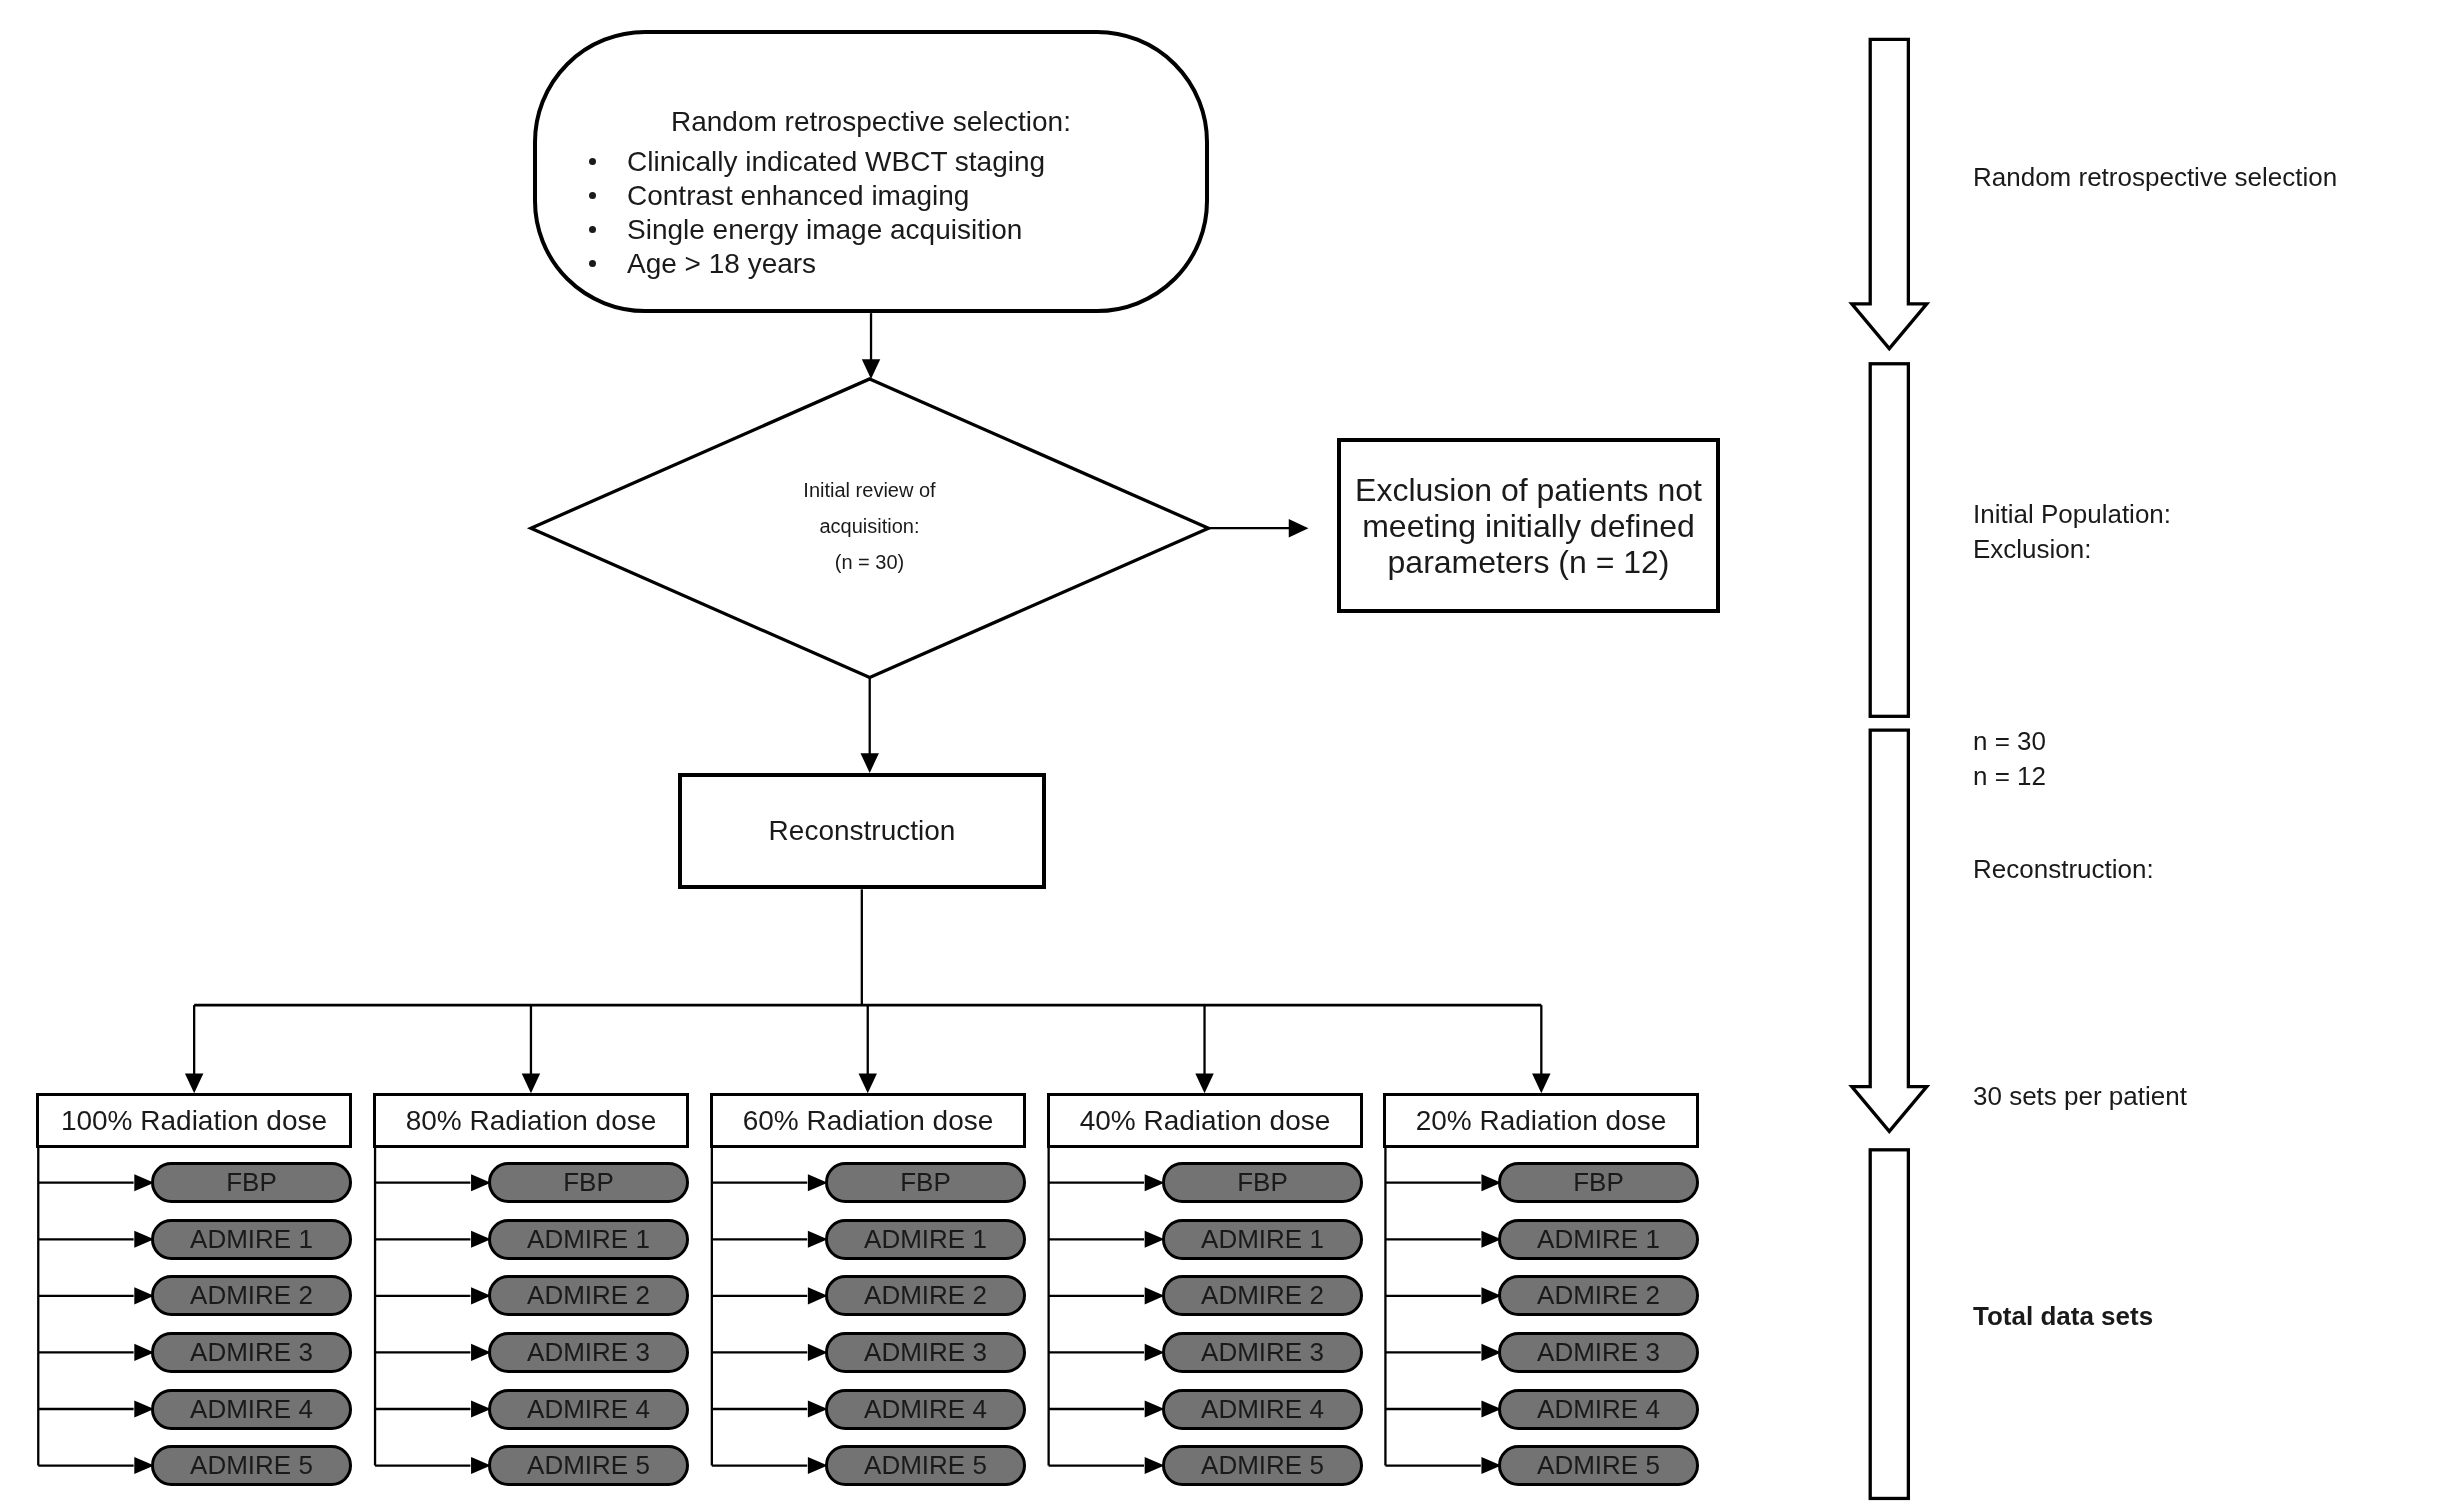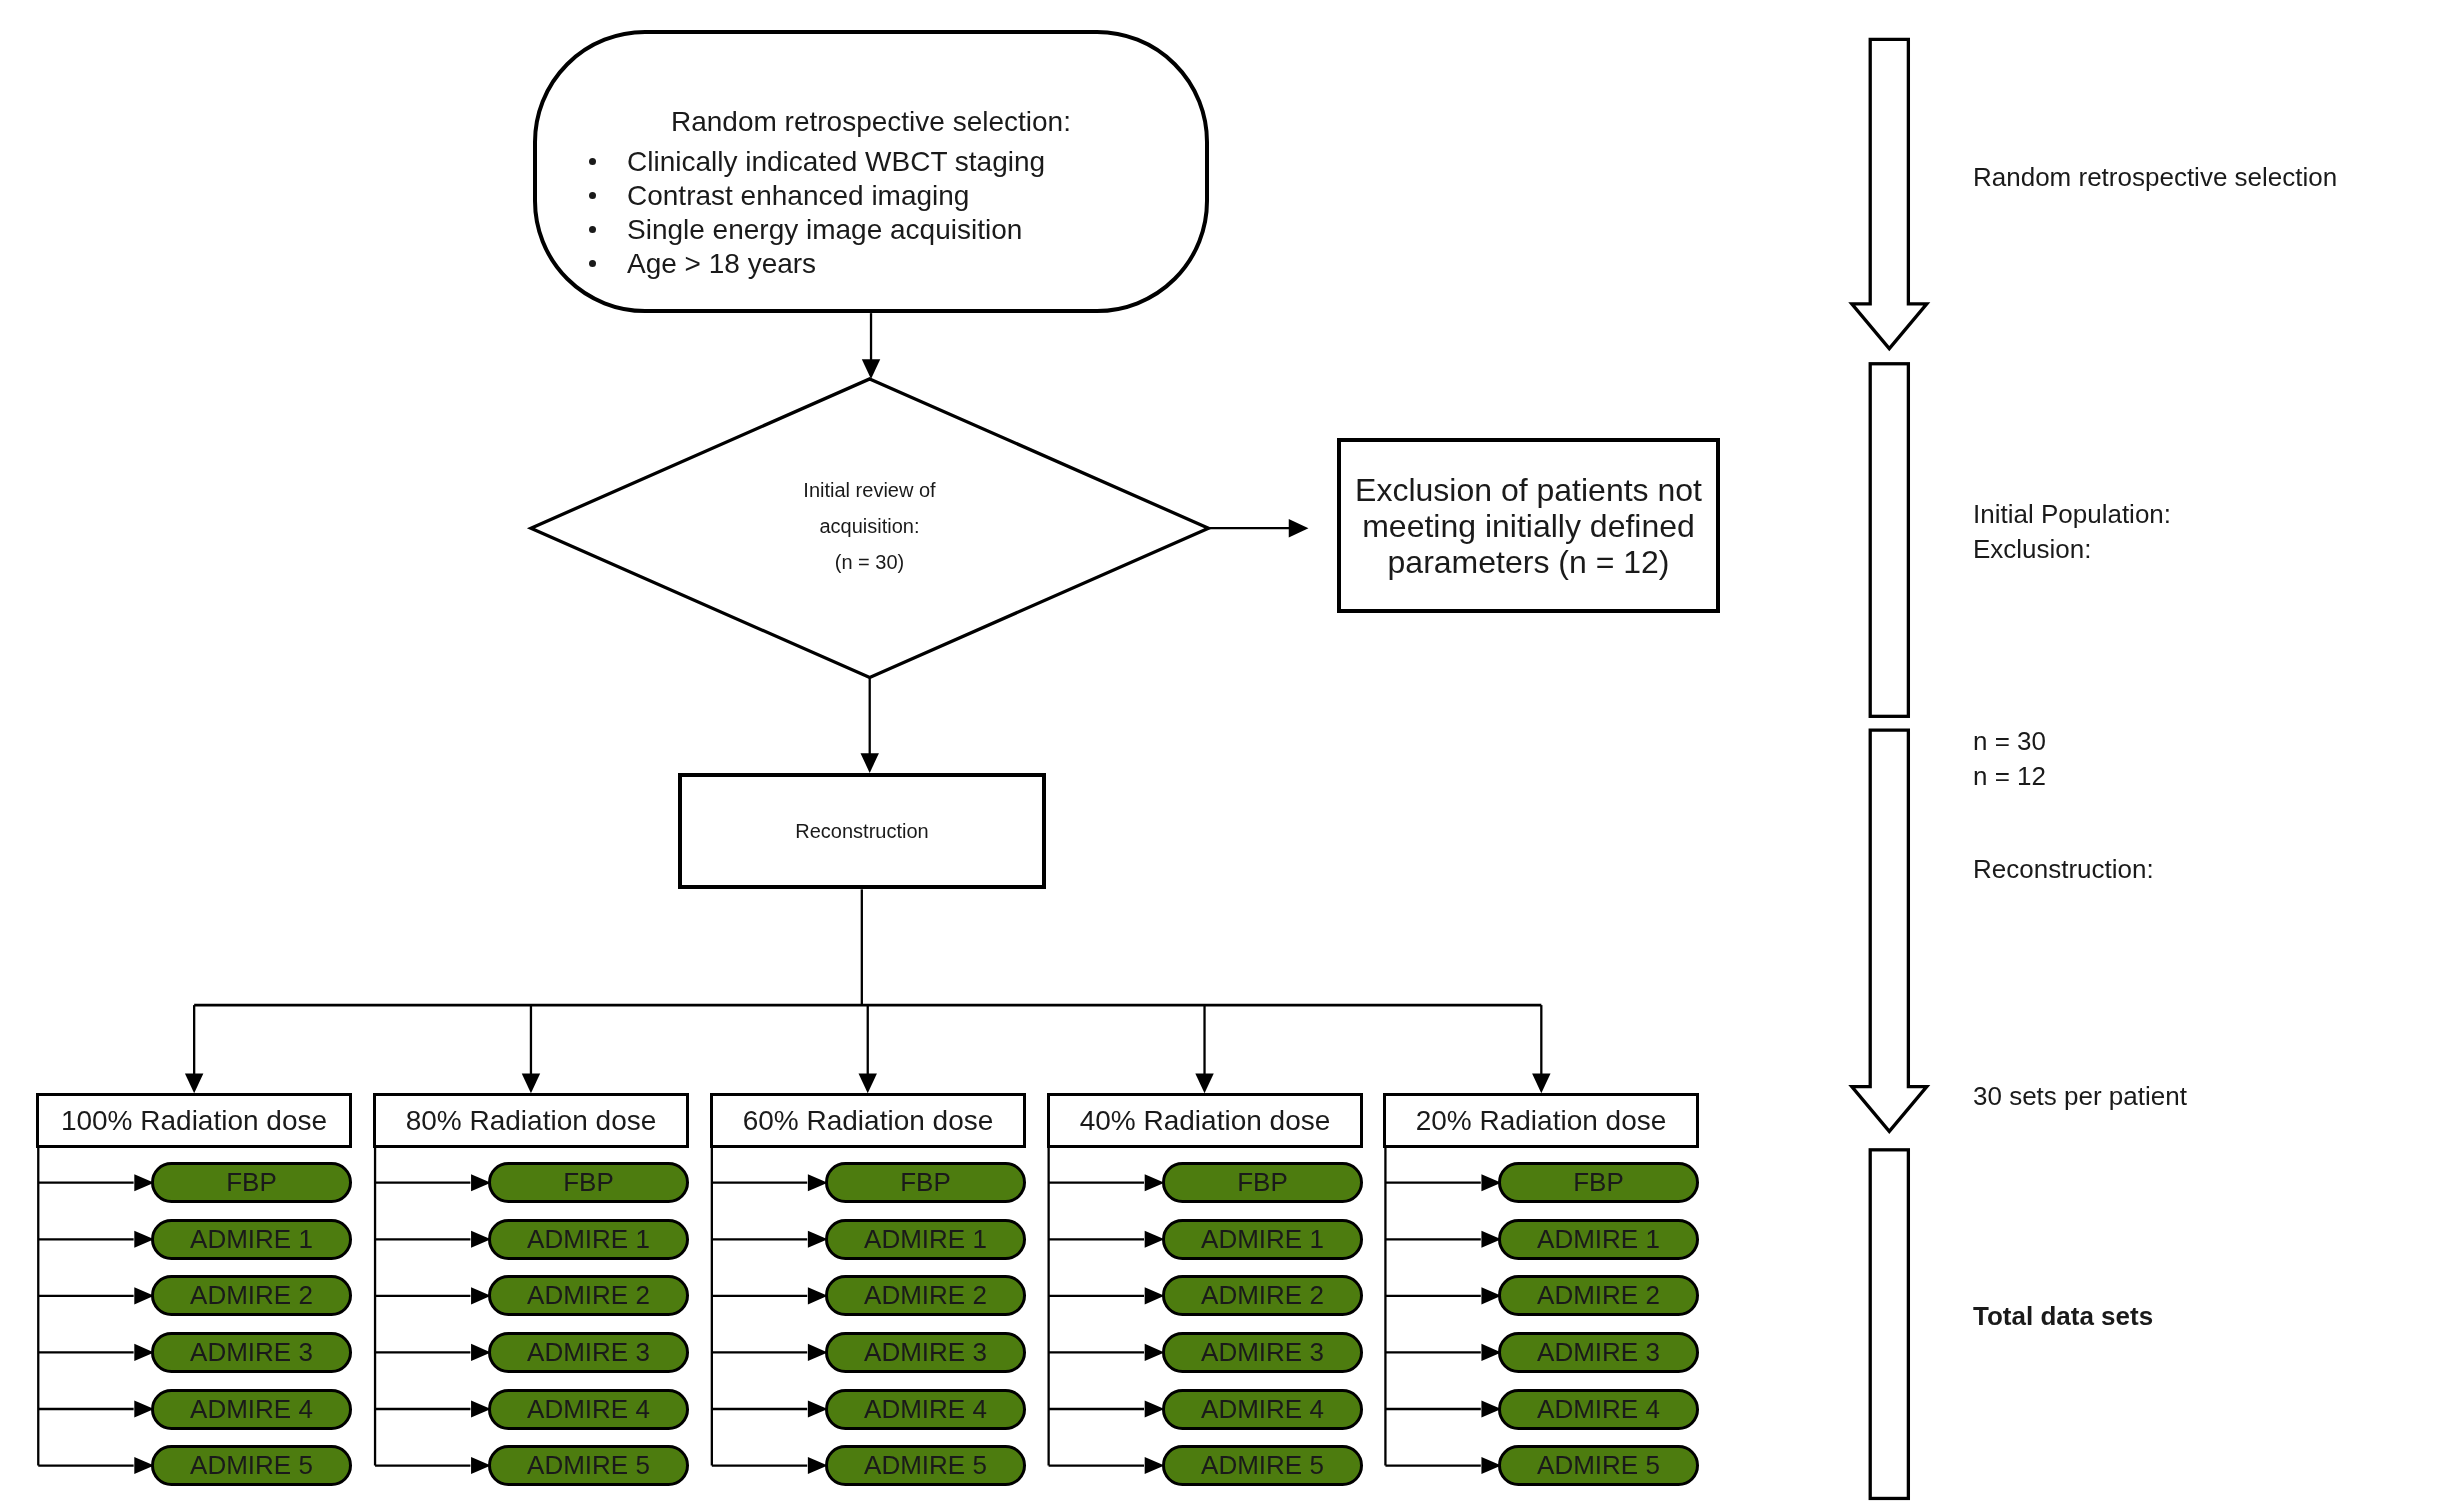--- a/index.html
+++ b/index.html
@@ -17,27 +17,27 @@
   .terminator li{position:relative;padding-left:43px;font-size:28px;line-height:34px;}
   .terminator li .dot{position:absolute;left:5.3px;top:13px;width:7.2px;height:7.2px;
     border-radius:50%;background:#1a1a1a;}
 
   .diamond-text{position:absolute;left:672px;top:472px;width:395px;text-align:center;
     font-size:20px;line-height:36px;}
 
   .exclusion{left:1337px;top:438px;width:383px;height:175px;display:flex;flex-direction:column;
     justify-content:center;text-align:center;font-size:32px;line-height:36px;}
   .reconstruction{left:678px;top:773px;width:368px;height:116px;display:flex;align-items:center;
-    justify-content:center;font-size:20px;}
+    justify-content:center;font-size:28px;}
 
   
   .col{position:absolute;top:0;width:316px;height:1282px;}
   .col-header{position:absolute;top:1093px;left:0;width:316px;height:55px;background:#fff;
     border:3.3px solid #000;display:flex;align-items:center;justify-content:center;font-size:28px;}
-  .pill{position:absolute;left:115px;width:201px;height:41px;background:#4d7c0f;border:3.3px solid #000;
+  .pill{position:absolute;left:115px;width:201px;height:41px;background:#737373;border:3.3px solid #000;
     border-radius:20.4px;display:flex;align-items:center;justify-content:center;font-size:26px;}
   .p0{top:1162px}.p1{top:1219px}.p2{top:1275px}.p3{top:1332px}.p4{top:1389px}.p5{top:1445px}
   .c0{left:36px}.c1{left:373px}.c2{left:710px}.c3{left:1047px}.c4{left:1383px}
 
   
   .side-step1{position:absolute;left:1973px;top:159px;font-size:26px;line-height:36px;}
   .side-row{position:absolute;left:1973px;width:460px;display:flex;font-size:26px;line-height:36px;flex-direction:column;}
   .side-row .lab{width:227px;flex:0 0 227px;}
   .r1{top:496px}.r2{top:531px}.r3{top:851px}
   .r4{top:1298px;font-weight:700;}

